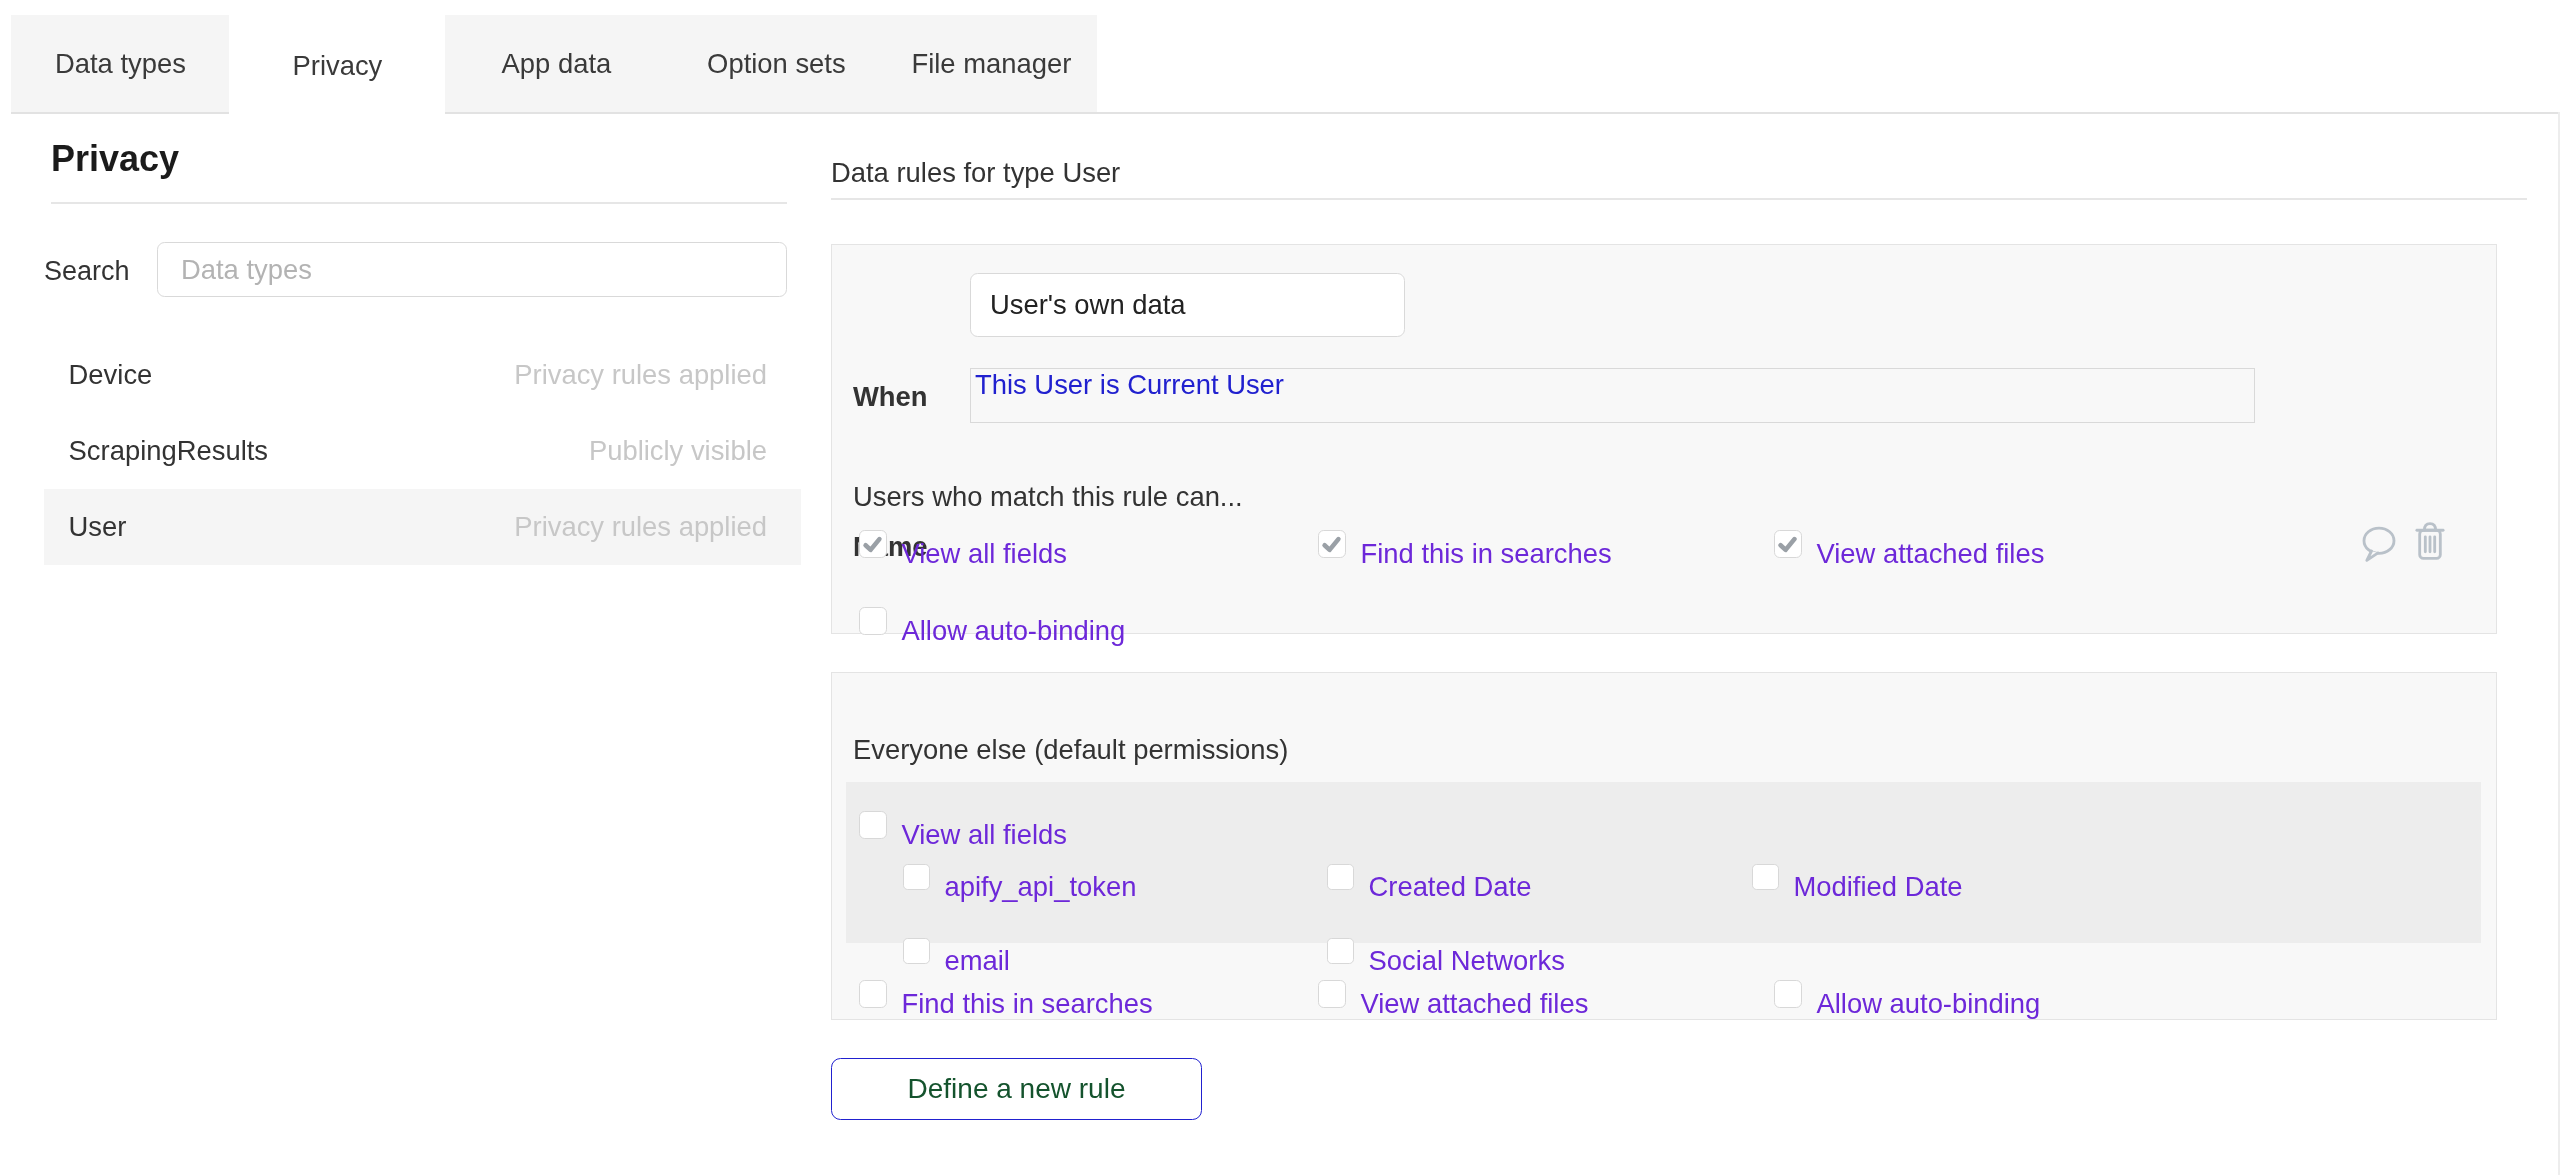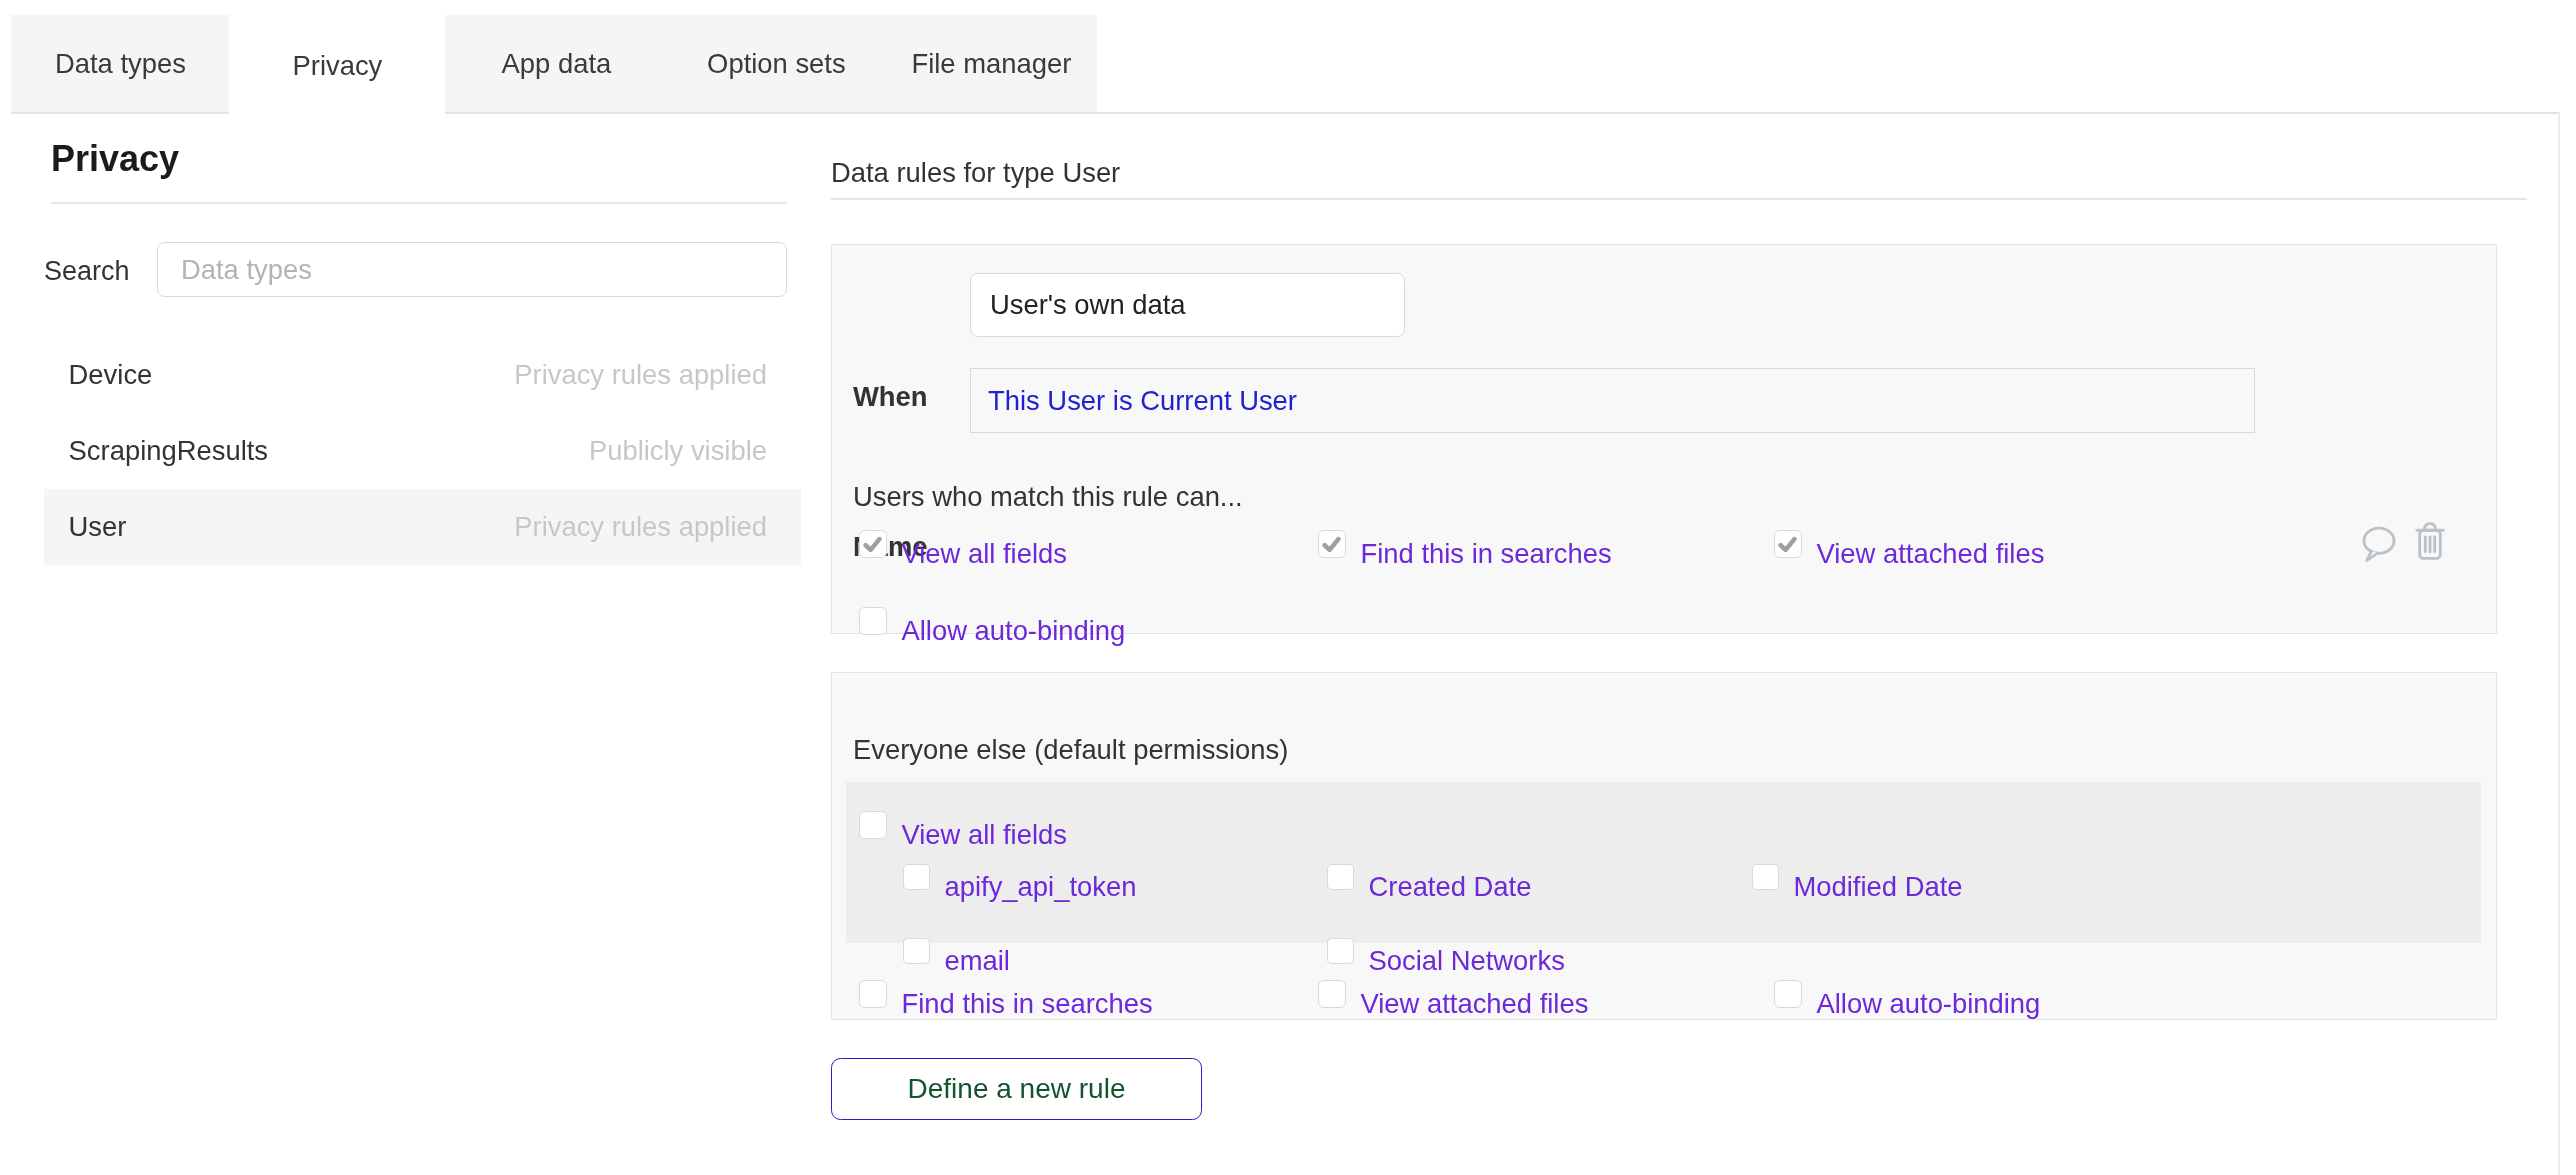--- a/index.html
+++ b/index.html
@@ -34,22 +34,22 @@
   .rp-divider { position:absolute; left:831px; top:198px; width:1696px; height:1.9px; background:#e6e6e6; }
 
   .card { position:absolute; left:831px; width:1666px; background:#f8f8f8; border:1.9px solid #e4e4e4; }
   .card.rule { top:244px; height:390px; }
   .card.default { top:672px; height:348px; }
 
   .field-label { position:absolute; font-size:27.4px; color:#333;font-weight:bold; }
   .name-input { position:absolute; left:138px; top:28px; width:435px; height:64px; background:#fff;
                 border:1.9px solid #d9d9d9; border-radius:7.6px; font-size:27.4px; color:#222;
                 padding:12px 19px; font-family:inherit; outline:none; }
-  .when-box { position:absolute; left:138px; top:123px; width:1285px; height:65px;
-              border:1.9px solid #d9d9d9; display:flex; align-items:center; padding:0 17px; cursor:pointer; }
+  .when-box { position:absolute; left:138px; top:123px; width:1285px; height:55px;
+              border:1.9px solid #d9d9d9; display:flex; align-items:flex-start; padding:0 4px; cursor:pointer; }
   .when-text { font-size:27.4px; color:#2121cf; }
   .subtitle { position:absolute; left:21px; top:207px; font-size:27.4px; color:#333;margin-top:29px; }
 
   .icon-btn { position:absolute; cursor:pointer; }
   .icon-btn svg { display:block; }
 
   
   .cb { display:flex; align-items:center; cursor:pointer; }
   .cb .box { width:28px; height:28px; background:#fff; border:1.9px solid #d8d8d8; border-radius:5.7px;
              display:flex; align-items:center; justify-content:center; flex:0 0 auto; }

